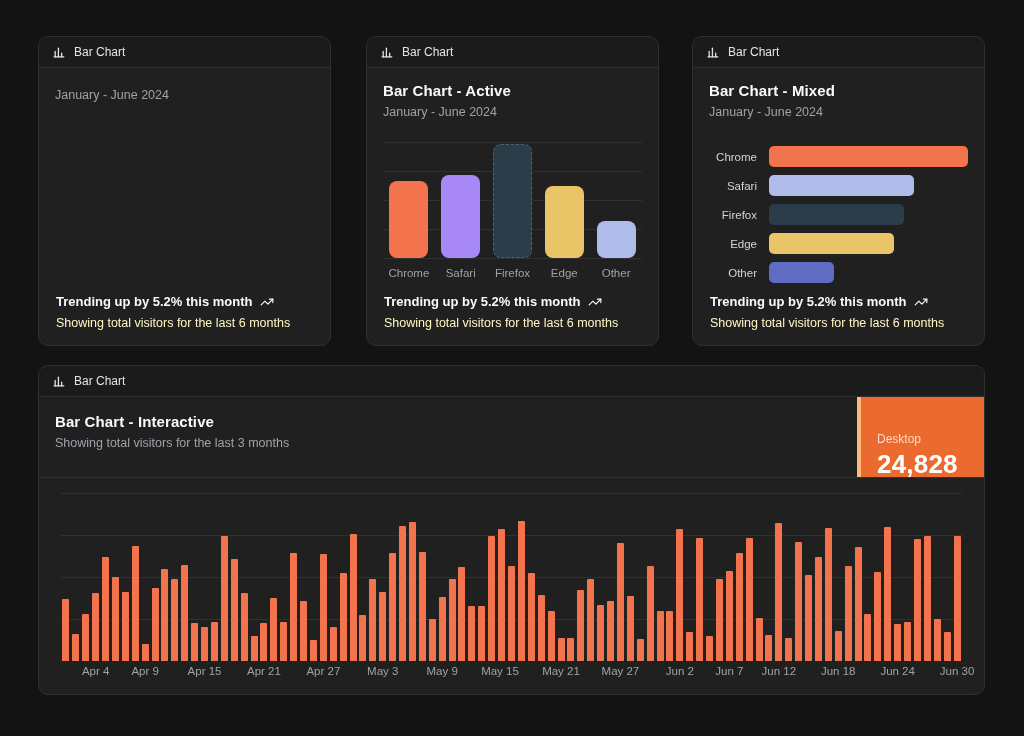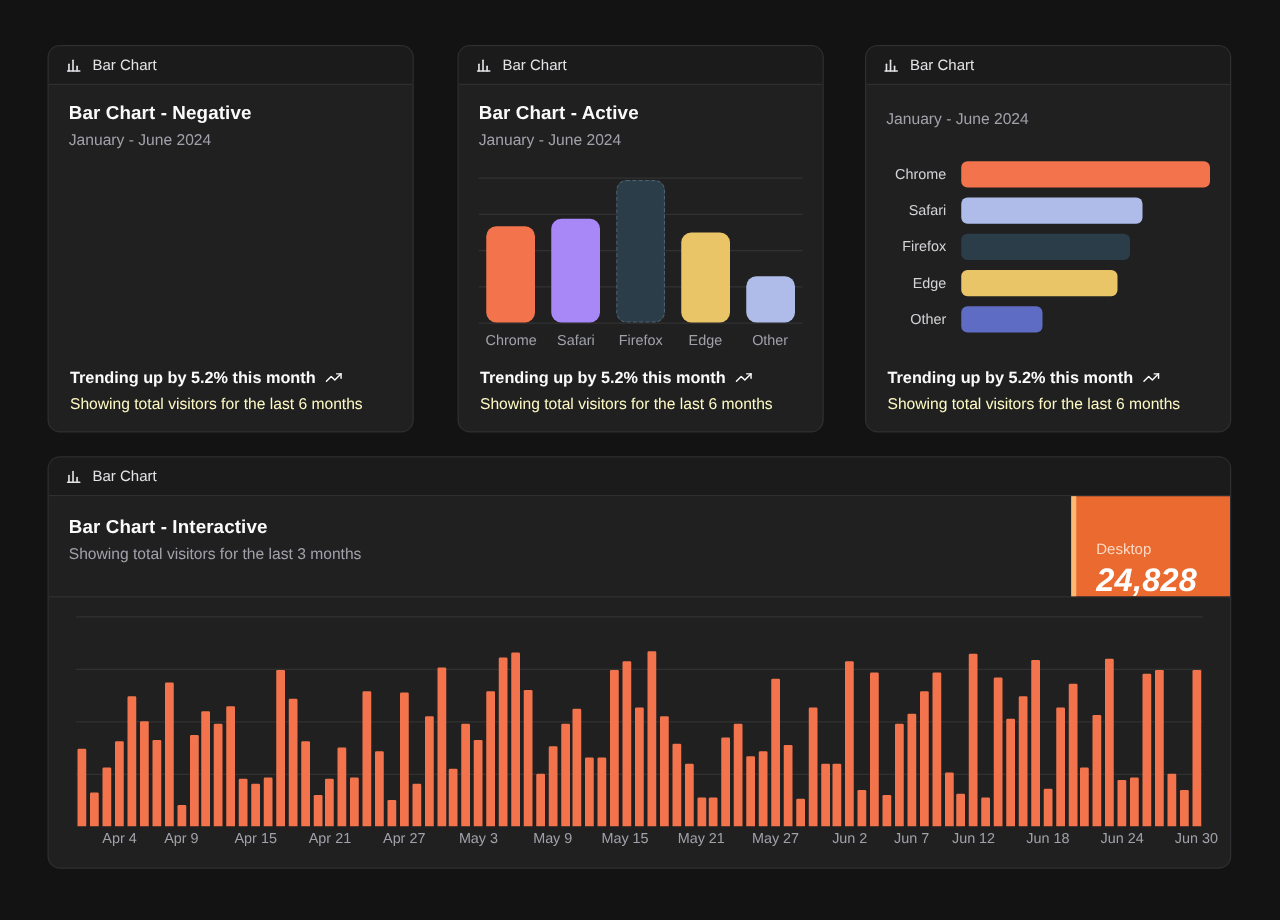--- a/index.html
+++ b/index.html
@@ -52,21 +52,21 @@
 
   
   .int-header{display:flex;align-items:stretch;height:80px;border-bottom:1px solid #2f2f31;}
   .int-titleblock{flex:1;padding:16px 16px 0;}
   .int-toggle{
     width:127px;box-sizing:border-box;border-left:4px solid #fdba74;
     display:flex;flex-direction:column;justify-content:flex-end;gap:5px;
     padding:0 16px;cursor:pointer;background:transparent;
   }
   .int-toggle .tog-label{font-size:12px;color:#a1a1aa;}
-  .int-toggle .tog-value{font-size:26px;font-weight:700;color:#fafafa;letter-spacing:.2px;line-height:1;font-style:italic;}
+  .int-toggle .tog-value{font-size:26px;font-weight:700;color:#fafafa;letter-spacing:.2px;line-height:1;}
   .int-toggle.active{background:#ea6a2f;}
   .int-toggle.active .tog-label{color:#ffd9c4;}
   .int-toggle.active .tog-value{color:#ffffff;}
   .chart-int{position:relative;margin:15px 12px 0;height:190px;}
   .int-plot{position:absolute;left:10px;right:10px;top:0;height:168px;}
   .int-ticklabels{position:absolute;left:10px;right:10px;top:172px;height:16px;}
 </style>
 </head>
 <body>
 
@@ -74,21 +74,20 @@
   <div class="card-tab">
     <svg width="13" height="13" viewBox="0 0 24 24" fill="none" stroke="#e4e4e7" stroke-width="2.4" stroke-linecap="round">
         <path d="M4 20V10"></path>
         <path d="M10 20V4"></path>
         <path d="M16 20v-7"></path>
         <path d="M2 20h18"></path>
       </svg>
     <span>Bar Chart</span>
   </div>
   <div class="card-body">
-    <div class="card-title">Bar Chart - Negative</div>
     <div class="card-subtitle">January - June 2024</div>
   </div>
   <div class="card-footer">
     <div class="footer-line1">
       <span>Trending up by 5.2% this month</span>
       <svg width="14" height="14" viewBox="0 0 24 24" fill="none" stroke="#fafafa" stroke-width="2" stroke-linecap="round" stroke-linejoin="round">
           <polyline points="22 7 13.5 15.5 8.5 10.5 2 17"></polyline>
           <polyline points="16 7 22 7 22 13"></polyline>
         </svg>
     </div>
@@ -143,20 +142,21 @@
   <div class="card-tab">
     <svg width="13" height="13" viewBox="0 0 24 24" fill="none" stroke="#e4e4e7" stroke-width="2.4" stroke-linecap="round">
         <path d="M4 20V10"></path>
         <path d="M10 20V4"></path>
         <path d="M16 20v-7"></path>
         <path d="M2 20h18"></path>
       </svg>
     <span>Bar Chart</span>
   </div>
   <div class="card-body">
+    <div class="card-title">Bar Chart - Mixed</div>
     <div class="card-subtitle">January - June 2024</div>
     <div class="chart chart-mix">
         <div class="mix-row">
           <div class="mix-label">Chrome</div>
           <div class="mix-track">
             <div class="mix-bar" style="width: 100%; background: rgb(243, 116, 76);"></div>
           </div>
         </div>
         <div class="mix-row">
           <div class="mix-label">Safari</div>

